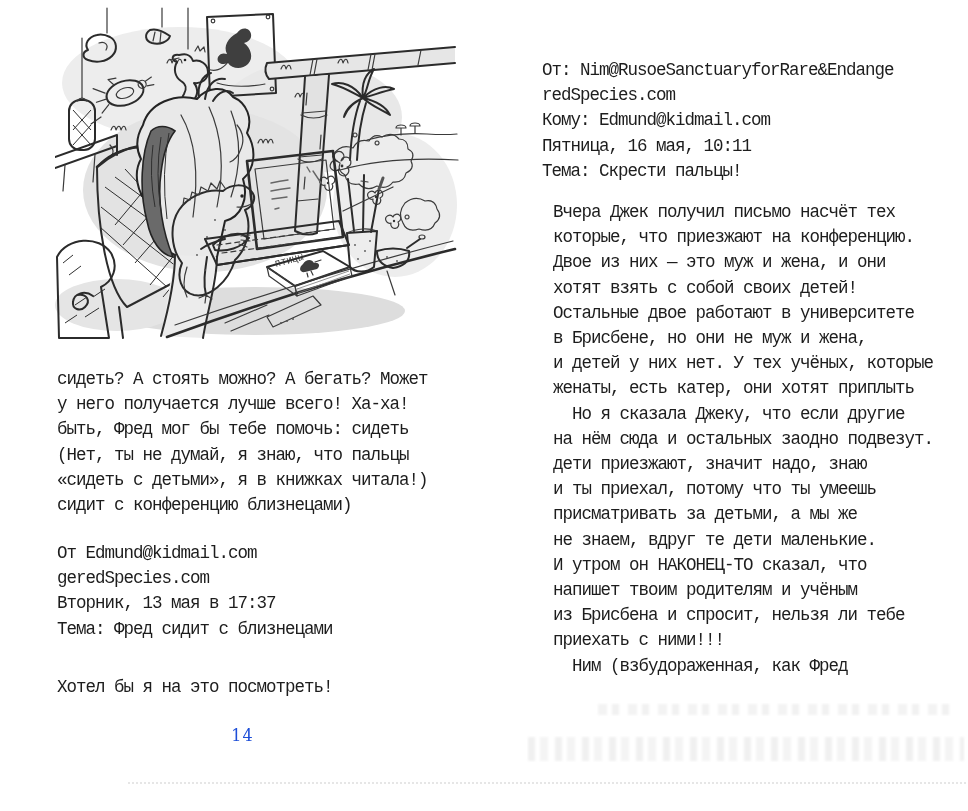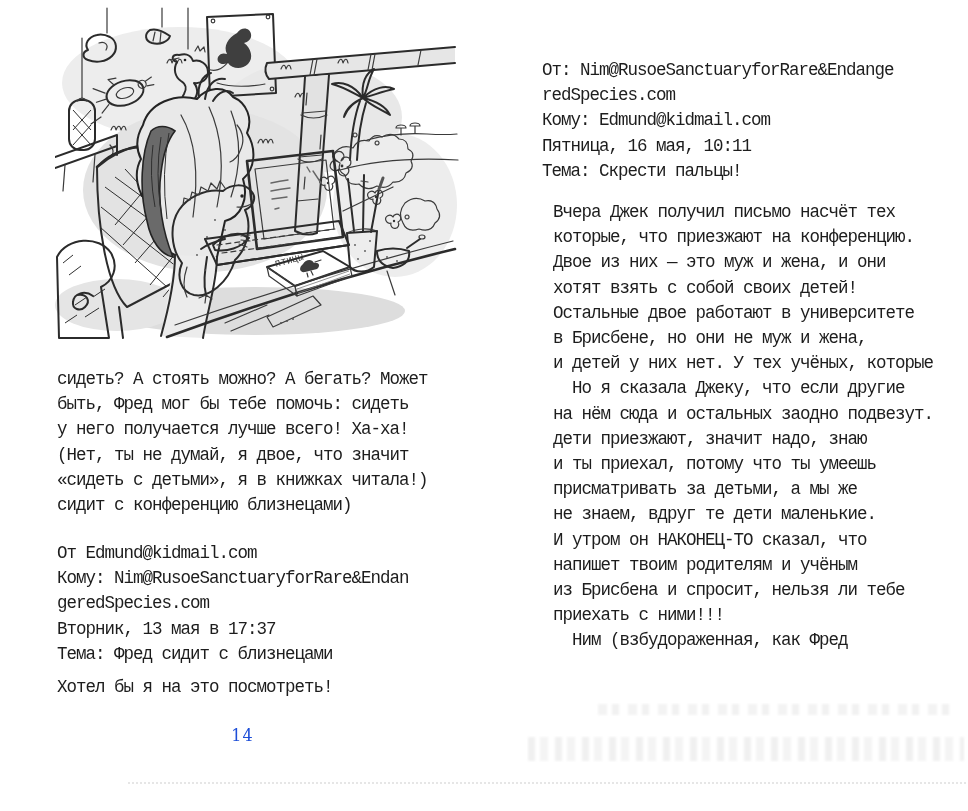--- a/index.html
+++ b/index.html
@@ -252,30 +252,29 @@
         <path class="s1" fill="#fff" d="M212,312 L258,291 L266,300 L218,322 Z"></path>
         <circle cx="226" cy="318" r="1" fill="#555"></circle>
           <circle cx="232" cy="316" r="1" fill="#555"></circle>
           <circle cx="238" cy="314" r="1" fill="#555"></circle>
         <path class="s1" d="M170,318 L212,300 M176,326 L214,310"></path>
       </g>
     </svg>
 
     <div class="txt" id="story-paragraph">
         <div class="line">сидеть? А стоять можно? А бегать? Может</div>
+        <div class="line">у него получается лучше всего! Ха-ха!</div>
         <div class="line">быть, Фред мог бы тебе помочь: сидеть</div>
-        <div class="line">у него получается лучше всего! Ха-ха!</div>
-        <div class="line">(Нет, ты не думай, я двое, что значит</div>
+        <div class="line">(Нет, ты не думай, я знаю, что пальцы</div>
         <div class="line">«сидеть с детьми», я в книжках читала!)</div>
         <div class="line">сидит с конференцию близнецами)</div>
       </div>
 
     <div class="txt" id="email-header-left">
         <div class="line">От Edmund@kidmail.com</div>
-        <div class="line">Кому: Nim@RusoeSanctuaryforRare&amp;Endan</div>
         <div class="line">geredSpecies.com</div>
         <div class="line">Вторник, 13 мая в 17:37</div>
         <div class="line">Тема: Фред сидит с близнецами</div>
       </div>
 
     <div class="txt closing" id="email-body-left">Хотел бы я на это посмотреть!</div>
 
     <div class="pageno">14</div>
   </div>
 
@@ -289,20 +288,21 @@
       </div>
 
     <div class="txt" id="email-body-right">
         <div class="line">Вчера Джек получил письмо насчёт тех</div>
         <div class="line">которые, что приезжают на конференцию.</div>
         <div class="line">Двое из них — это муж и жена, и они</div>
         <div class="line">хотят взять с собой своих детей!</div>
         <div class="line">Остальные двое работают в университете</div>
         <div class="line">в Брисбене, но они не муж и жена,</div>
         <div class="line">и детей у них нет. У тех учёных, которые</div>
+        <div class="line">женаты, есть катер, они хотят приплыть</div>
         <div class="line">  Но я сказала Джеку, что если другие</div>
         <div class="line">на нём сюда и остальных заодно подвезут.</div>
         <div class="line">дети приезжают, значит надо, знаю</div>
         <div class="line">и ты приехал, потому что ты умеешь</div>
         <div class="line">присматривать за детьми, а мы же</div>
         <div class="line">не знаем, вдруг те дети маленькие.</div>
         <div class="line">И утром он НАКОНЕЦ-ТО сказал, что</div>
         <div class="line">напишет твоим родителям и учёным</div>
         <div class="line">из Брисбена и спросит, нельзя ли тебе</div>
         <div class="line">приехать с ними!!!</div>

